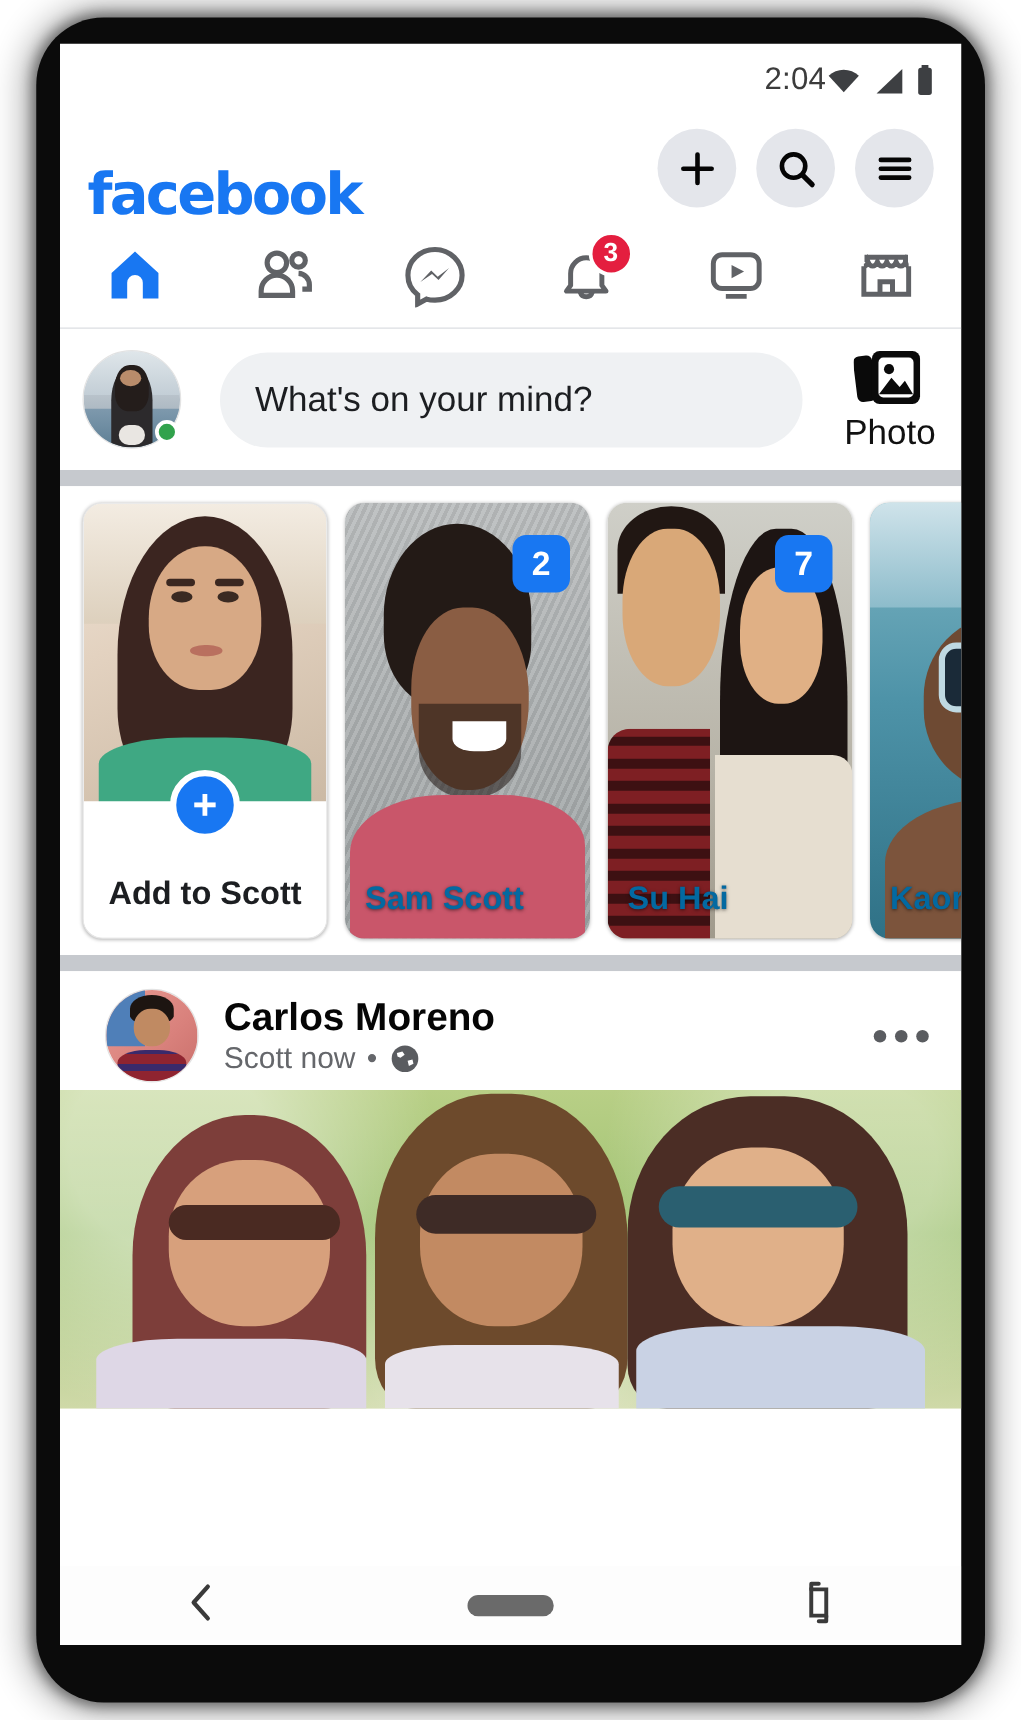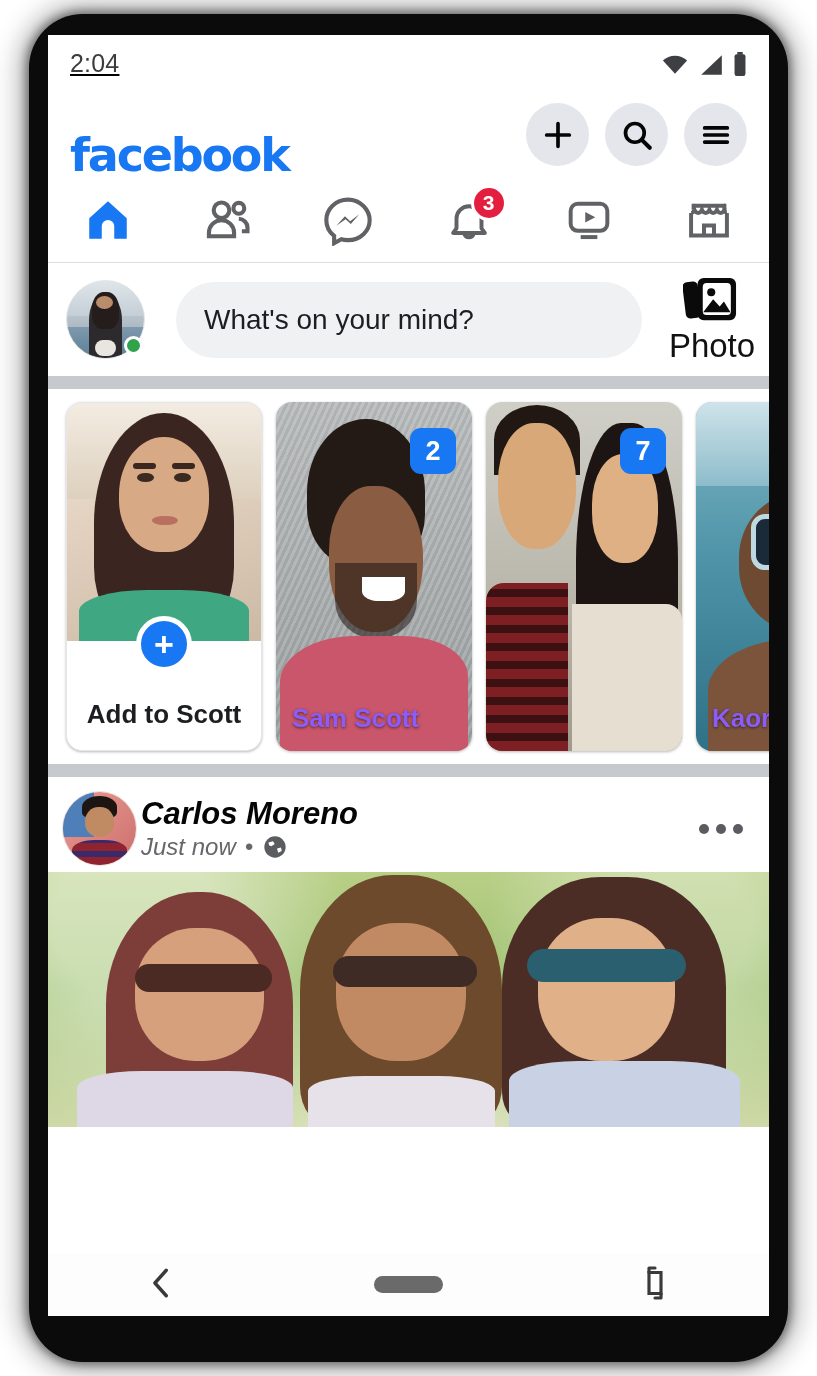--- a/index.html
+++ b/index.html
@@ -12,21 +12,21 @@
     position:absolute;left:29px;top:14px;width:759px;height:1348px;
     background:#0b0b0b;border-radius:54px;
     box-shadow:0 0 26px 10px rgba(0,0,0,.30), 0 0 10px 3px rgba(0,0,0,.45);
   }
   .screen{
     position:absolute;left:19px;top:21px;width:721px;height:1281px;
     background:#ffffff;overflow:hidden;
   }
 
   
-  .statusbar{height:57px;display:flex;align-items:center;justify-content:space-between;padding:0 22px 0 22px;box-sizing:border-box;text-decoration:underline;}
+  .statusbar{height:57px;display:flex;align-items:center;justify-content:flex-end;padding:0 22px 0 22px;box-sizing:border-box;}
   .clock{font-size:25px;color:#3c3c3c;letter-spacing:.2px;}
   .sys-icons{display:flex;align-items:flex-end;gap:9px;}
 
   
   .appbar{height:85px;display:flex;align-items:center;justify-content:space-between;padding:0 22px 0 22px;box-sizing:border-box;}
   .logo{font-size:46px;font-weight:bold;color:#1877F2;letter-spacing:-2.2px;font-family:"DejaVu Sans",sans-serif;line-height:1;margin-top:40px;}
   .circle-btns{display:flex;gap:16px;}
   .cbtn{width:63px;height:63px;border-radius:50%;background:#E4E6EB;display:flex;align-items:center;justify-content:center;}
 
   
@@ -40,39 +40,39 @@
   }
 
   
   .composer{height:113px;display:flex;align-items:center;padding:0 18px;box-sizing:border-box;gap:31px;}
   .avatar-wrap{position:relative;width:79px;height:79px;flex:none;}
   .avatar{width:79px;height:79px;border-radius:50%;overflow:hidden;border:1px solid #e3e3e3;box-sizing:border-box;position:relative;}
   .online-dot{position:absolute;right:2px;bottom:4px;width:19px;height:19px;border-radius:50%;background:#31A24C;border:3px solid #fff;box-sizing:border-box;}
   .mindbox{flex:1;height:76px;border-radius:38px;background:#EFF1F3;display:flex;align-items:center;padding:0 28px;box-sizing:border-box;}
   .mindbox span{font-size:28px;color:#1c1e21;}
   .photo-btn{width:78px;display:flex;flex-direction:column;align-items:center;justify-content:center;gap:2px;}
-  .photo-label{font-size:33px;color:#111;}
+  .photo-label{font-size:28px;color:#111;}
 
   .divider{height:13px;background:#C6C9CE;}
 
   
   .stories{padding:13px 0 13px 18px;display:flex;gap:14px;overflow:hidden;background:#fff;}
   .story{width:196px;height:349px;border-radius:16px;position:relative;overflow:hidden;flex:none;box-shadow:0 1px 3px rgba(0,0,0,.28);}
   .story .ph{position:absolute;inset:0;}
-  .story-name{position:absolute;left:16px;right:10px;bottom:18px;color:#8b5cf6;font-size:26px;font-weight:bold;line-height:1.12;text-shadow:0 1px 3px rgba(0,0,0,.55);}
+  .story-name{position:absolute;left:16px;right:10px;bottom:18px;color:#0369a1;font-size:26px;font-weight:bold;line-height:1.12;text-shadow:0 1px 3px rgba(0,0,0,.55);}
   .story-badge{position:absolute;top:26px;right:16px;width:46px;height:46px;border-radius:11px;background:#1877F2;color:#fff;font-size:27px;font-weight:bold;display:flex;align-items:center;justify-content:center;}
   .addstory{background:#fff;border:1px solid #e6e6e6;box-sizing:border-box;}
   .addstory .imgpart{position:absolute;left:0;right:0;top:0;height:240px;overflow:hidden;}
   .addstory .whitepart{position:absolute;left:0;right:0;bottom:0;height:109px;background:#fff;}
   .plusbtn{position:absolute;left:50%;top:213px;transform:translateX(-50%);width:56px;height:56px;border-radius:50%;background:#1877F2;border:5px solid #fff;box-sizing:border-box;display:flex;align-items:center;justify-content:center;color:#fff;font-size:34px;font-weight:bold;line-height:0;}
   .addstory-label{position:absolute;left:0;right:0;bottom:20px;text-align:center;font-size:26px;font-weight:bold;color:#1c1e21;}
 
   
   .post{background:#fff;}
-  .post-head{display:flex;align-items:center;padding:14px 20px 6px 14px;gap:4px;font-style:italic;}
+  .post-head{display:flex;align-items:center;padding:14px 20px 6px 36px;gap:20px;}
   .post-avatar{width:75px;height:75px;border-radius:50%;overflow:hidden;flex:none;position:relative;border:1px solid #e3e3e3;box-sizing:border-box;}
   .post-meta{flex:1;display:flex;flex-direction:column;gap:2px;}
   .post-name{font-size:31px;font-weight:bold;color:#050505;line-height:1.15;}
   .post-sub{display:flex;align-items:center;gap:9px;font-size:24px;color:#65676B;}
   .dots{display:flex;gap:7px;padding-right:6px;}
   .dots i{width:10px;height:10px;border-radius:50%;background:#5a5c60;display:block;}
   .post-text{font-size:32px;color:#050505;padding:10px 20px 16px 20px;}
   .post-image{height:255px;position:relative;overflow:hidden;}
 
   
@@ -314,20 +314,21 @@
             <div class="pic pic-couple">
               <i class="h1"></i>
                 <i class="f1"></i>
                 <i class="h2"></i>
                 <i class="f2b"></i>
                 <i class="plaid"></i>
                 <i class="cream"></i>
             </div>
           </div>
           <div class="story-badge">7</div>
+          <div class="story-name">Su Hai</div>
         </div>
 
         <div class="story">
           <div class="ph">
             <div class="pic pic-dive">
               <i class="sky"></i>
                 <i class="head"></i>
                 <i class="mask"></i>
                 <i class="shoulder"></i>
             </div>
@@ -345,21 +346,21 @@
             <div class="pic pic-carlos">
               <i class="blue"></i>
                 <i class="hair"></i>
                 <i class="face"></i>
                 <i class="plaid"></i>
             </div>
           </div>
           <div class="post-meta">
             <div class="post-name">Carlos Moreno</div>
             <div class="post-sub">
-              <span>Just now</span>
+              <span>Scott now</span>
               <span>•</span>
               <svg width="26" height="26" viewBox="0 0 20 20">
                 <circle cx="10" cy="10" r="8.2" fill="#5a5c60"></circle>
                 <path d="M5 6.5 L8.4 5.6 L9.8 7.6 L7.2 9.4 L5.4 8.6 Z M11.6 11.2 L14.6 10.4 L15.2 13 L12.4 14.4 Z" fill="#ffffff"></path>
               </svg>
             </div>
           </div>
           <div class="dots">
             <i></i>
             <i></i>

